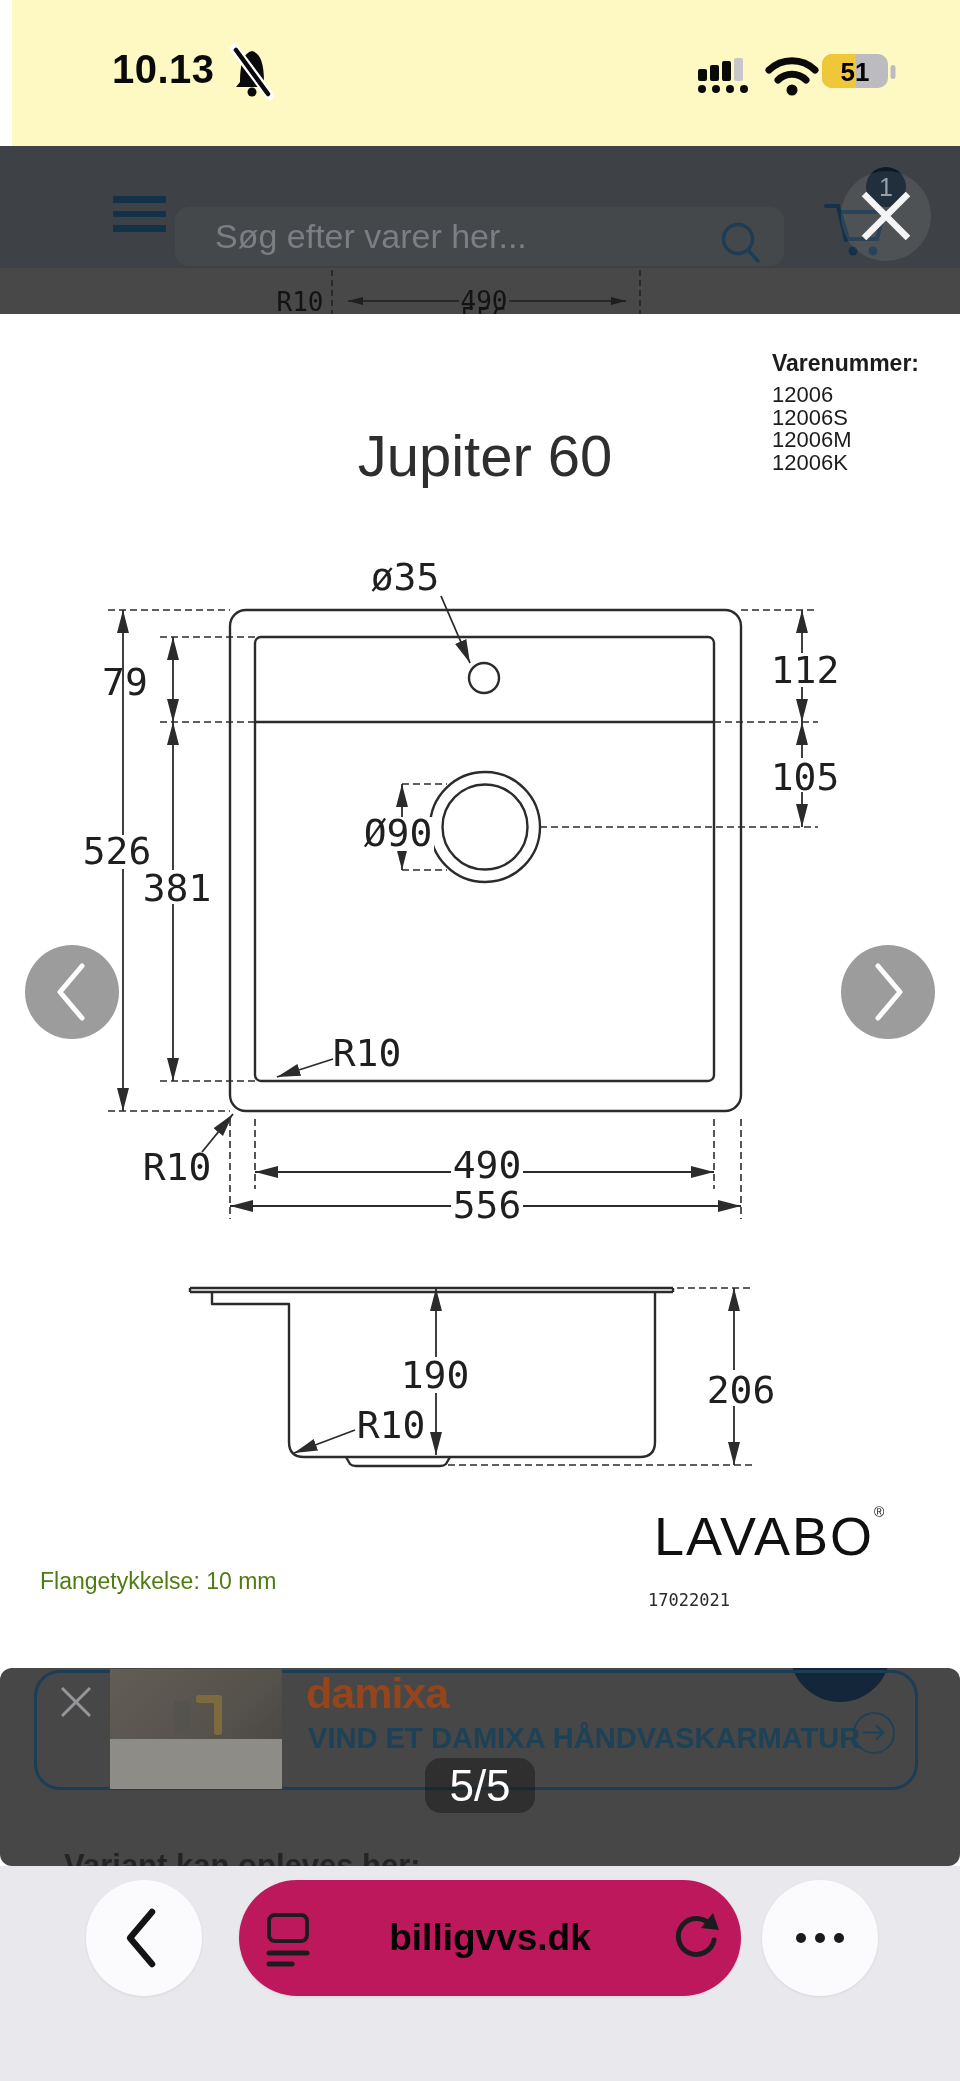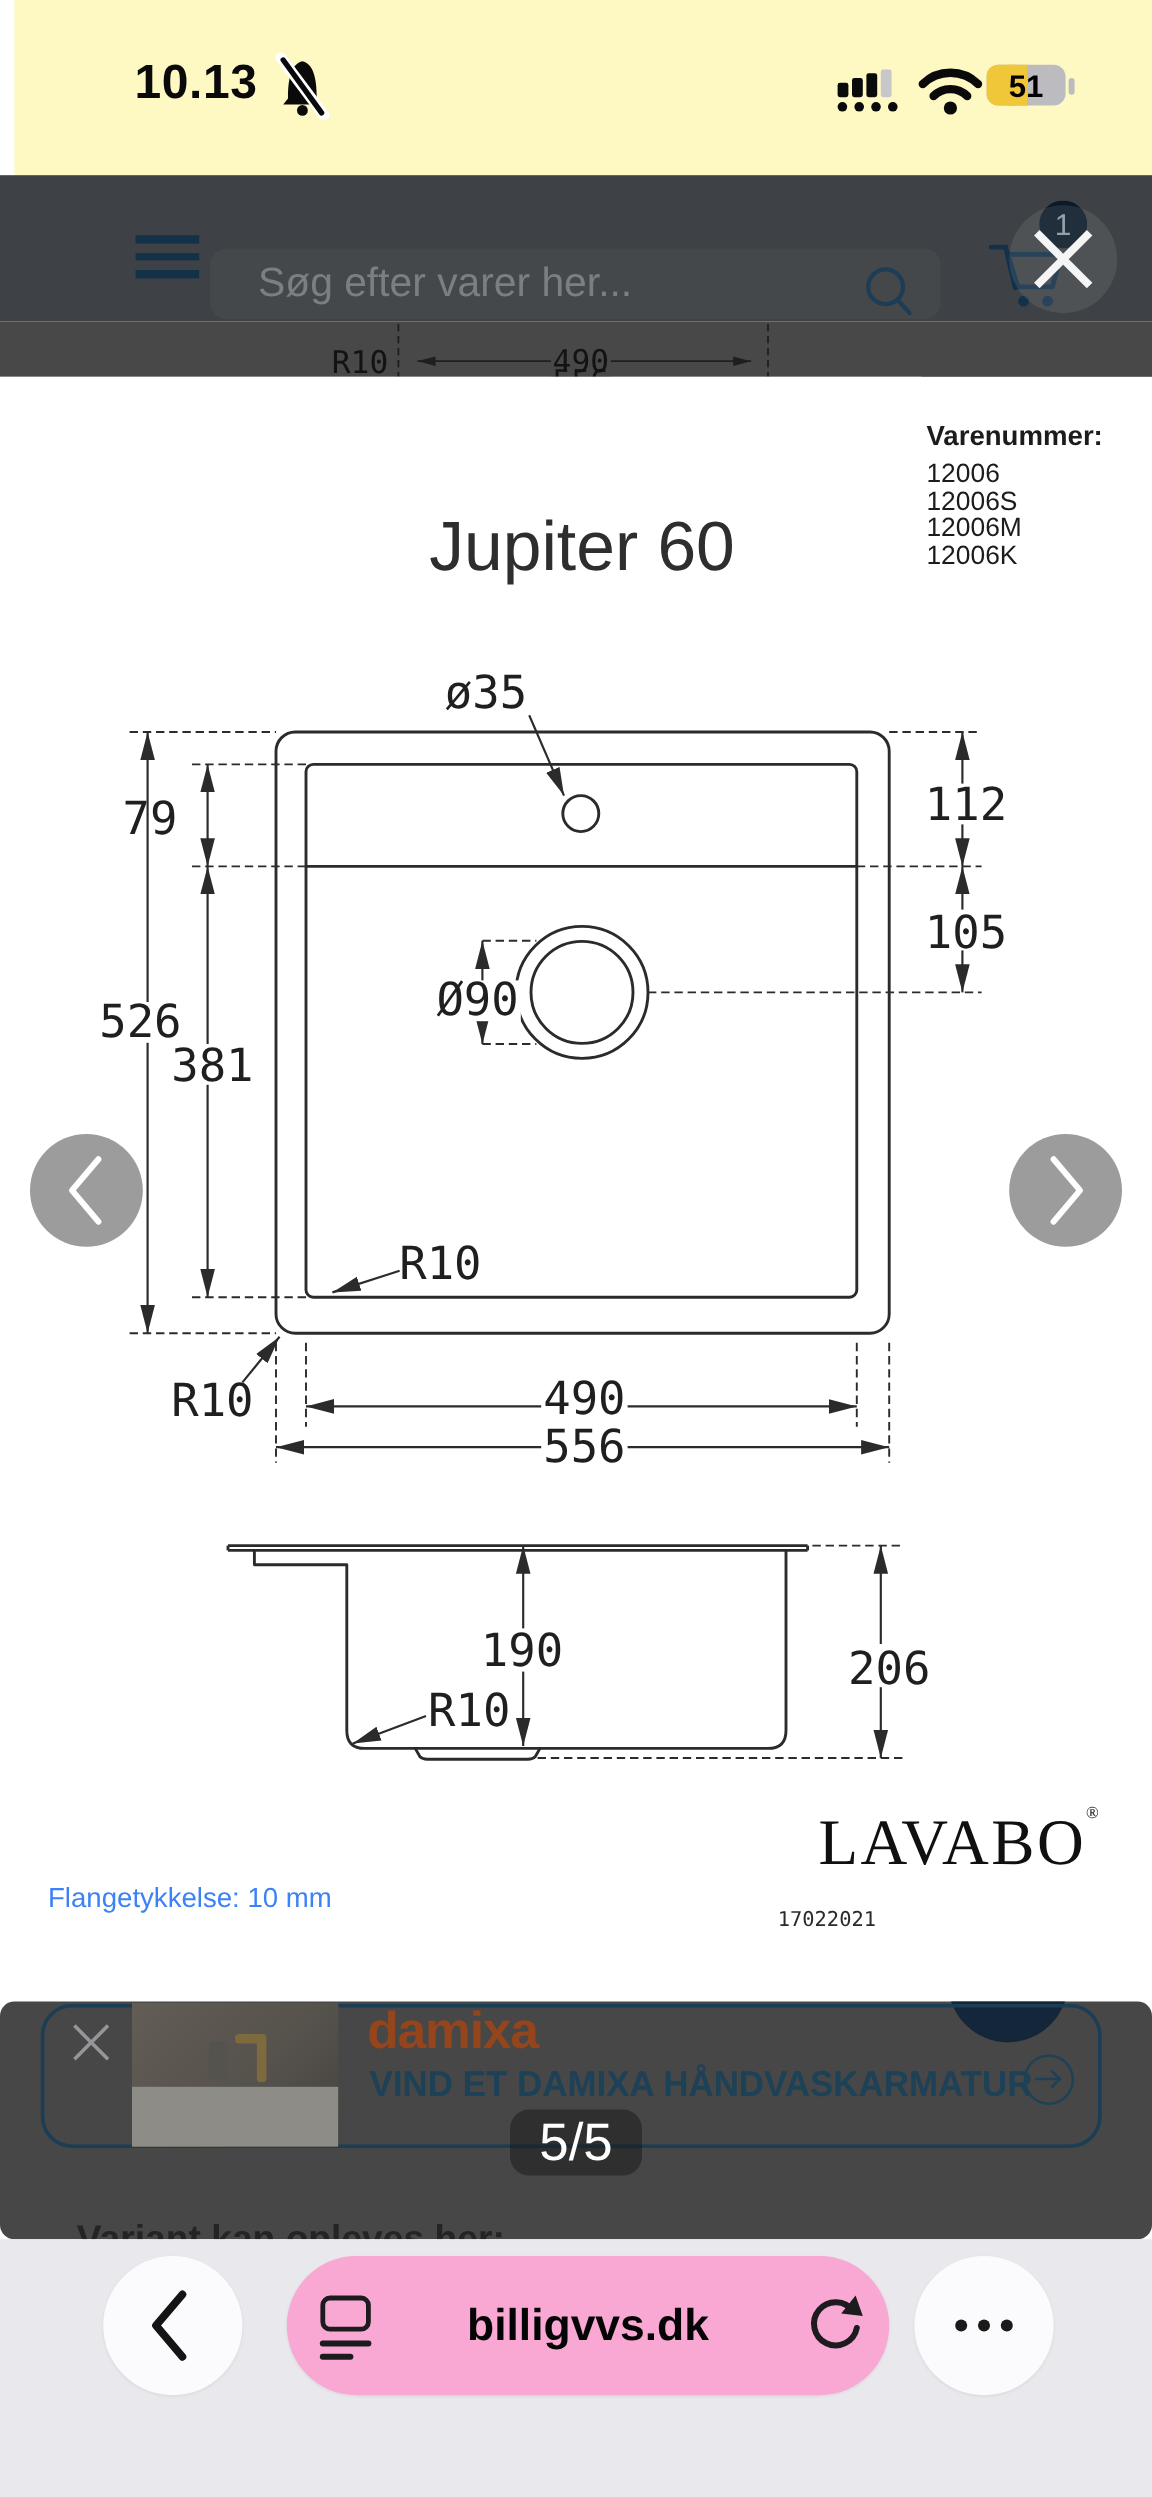--- a/index.html
+++ b/index.html
@@ -28,24 +28,24 @@
 
   
   .strip{ position:absolute; left:0; top:268px; width:960px; height:46px; background:#484848; overflow:hidden; }
 
   
   .modal{ position:absolute; left:0; top:314px; width:768px; height:1354px; background:#ffffff; }
   .varenr{ position:absolute; left:772px; top:36px; color:#1c1c1c; }
   .varenr .lbl{ font-size:23px; font-weight:700; margin-bottom:7px; }
   .varenr .v{ font-size:22px; line-height:22.5px; }
   .sheet-title{ position:absolute; left:5px; top:108px; width:960px; text-align:center; font-size:58px; color:#2e2e2e; }
-  .note{ position:absolute; left:40px; top:1254px; font-size:23px; font-weight:500; color:#3b82f6; }
+  .note{ position:absolute; left:40px; top:1254px; font-size:23px; font-weight:500; color:#4d7c0f; }
   .docnum{ position:absolute; right:38px; top:1276px; font-size:17px; color:#2a2a2a; font-family:"DejaVu Sans Mono", monospace; }
-  .brandlogo{ position:absolute; left:682px; top:1190px; width:250px; color:#101010;
-              font-family:Liberation Serif, serif; font-size:54px; font-weight:500; letter-spacing:2px; }
+  .brandlogo{ position:absolute; left:654px; top:1190px; width:250px; color:#101010;
+              font-family:Liberation Sans, sans-serif; font-size:54px; font-weight:500; letter-spacing:2px; }
   .brandlogo sup{ font-size:14px; vertical-align:38px; font-weight:400; }
 
   
   .dtext{ font-family:"DejaVu Sans Mono", monospace; font-size:38px; fill:#1f1f1f; text-anchor:middle; }
   .stext{ font-family:"DejaVu Sans Mono", monospace; font-size:26px; fill:#131313; text-anchor:middle; }
 
   
   .navbtn{ position:absolute; width:94px; height:94px; border-radius:50%; background:#9c9c9c; cursor:pointer; }
   .navbtn svg{ position:absolute; left:0; top:0; }
 
@@ -66,21 +66,21 @@
   .bannerx{ position:absolute; left:56px; top:14px; width:40px; height:40px; cursor:pointer; }
   .counter{ position:absolute; left:425px; top:90px; width:110px; height:55px; border-radius:16px;
             background:rgba(15,15,15,.42); color:#fff; font-size:44px; font-weight:400;
             text-align:center; line-height:55px; }
   .partialhead{ position:absolute; left:64px; top:180px; font-size:31px; font-weight:700; color:#242424; white-space:nowrap; }
 
   
   .bsheet{ position:absolute; left:0; top:1866px; width:960px; height:215px; background:#e9e8ec; }
   .circbtn{ position:absolute; top:14px; width:116px; height:116px; border-radius:50%; background:#fbfbfd;
             box-shadow:0 1px 3px rgba(0,0,0,.07); cursor:pointer; }
-  .urlpill{ position:absolute; left:239px; top:14px; width:502px; height:116px; border-radius:58px; background:#f9a8d4;
+  .urlpill{ position:absolute; left:239px; top:14px; width:502px; height:116px; border-radius:58px; background:#be185d;
             box-shadow:0 1px 3px rgba(0,0,0,.07); cursor:pointer;text-decoration:underline; }
   .urltext{ position:absolute; left:0; top:0; width:502px; height:116px; text-align:center; line-height:116px;
             font-size:37px; font-weight:600; color:#050505; }
   .dots{ position:absolute; left:0; top:0; width:116px; height:116px; display:flex; align-items:center; justify-content:center; gap:9px; }
   .dots i{ width:10px; height:10px; border-radius:50%; background:#1a1a1a; }
 
   .xoverlay{ position:absolute; left:841px; top:171px; width:90px; height:90px; border-radius:50%;
              background:rgba(255,255,255,.09); cursor:pointer; }
 </style>
 </head>

